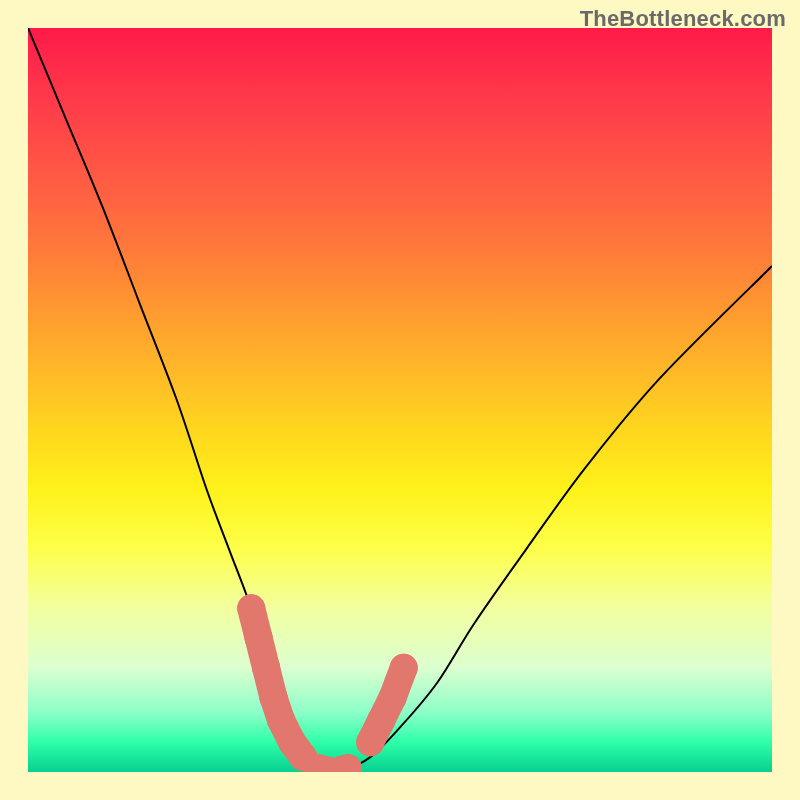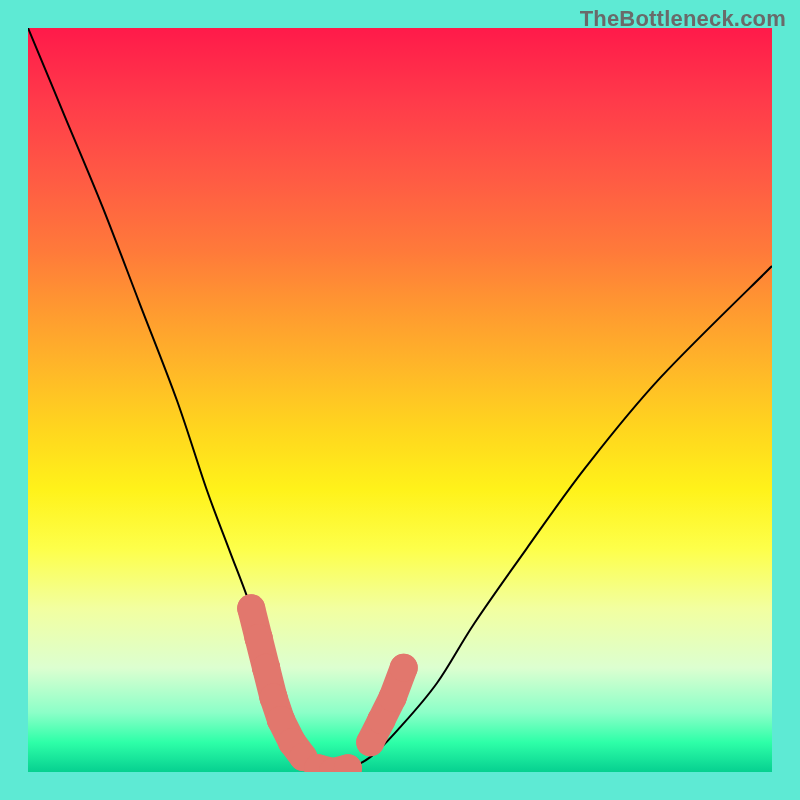--- a/index.html
+++ b/index.html
@@ -7,21 +7,21 @@
     padding: 0;
     width: 800px;
     height: 800px;
     background: #000;
     position: relative;
     font-family: Arial, sans-serif;
   }
   .outer {
     width: 800px;
     height: 800px;
-    background: #5eead4;
+    background: #fef9c3;
     position: relative;
   }
   .plot-area {
     position: absolute;
     left: 28px;
     top: 28px;
     width: 744px;
     height: 744px;
     overflow: hidden;
   }

